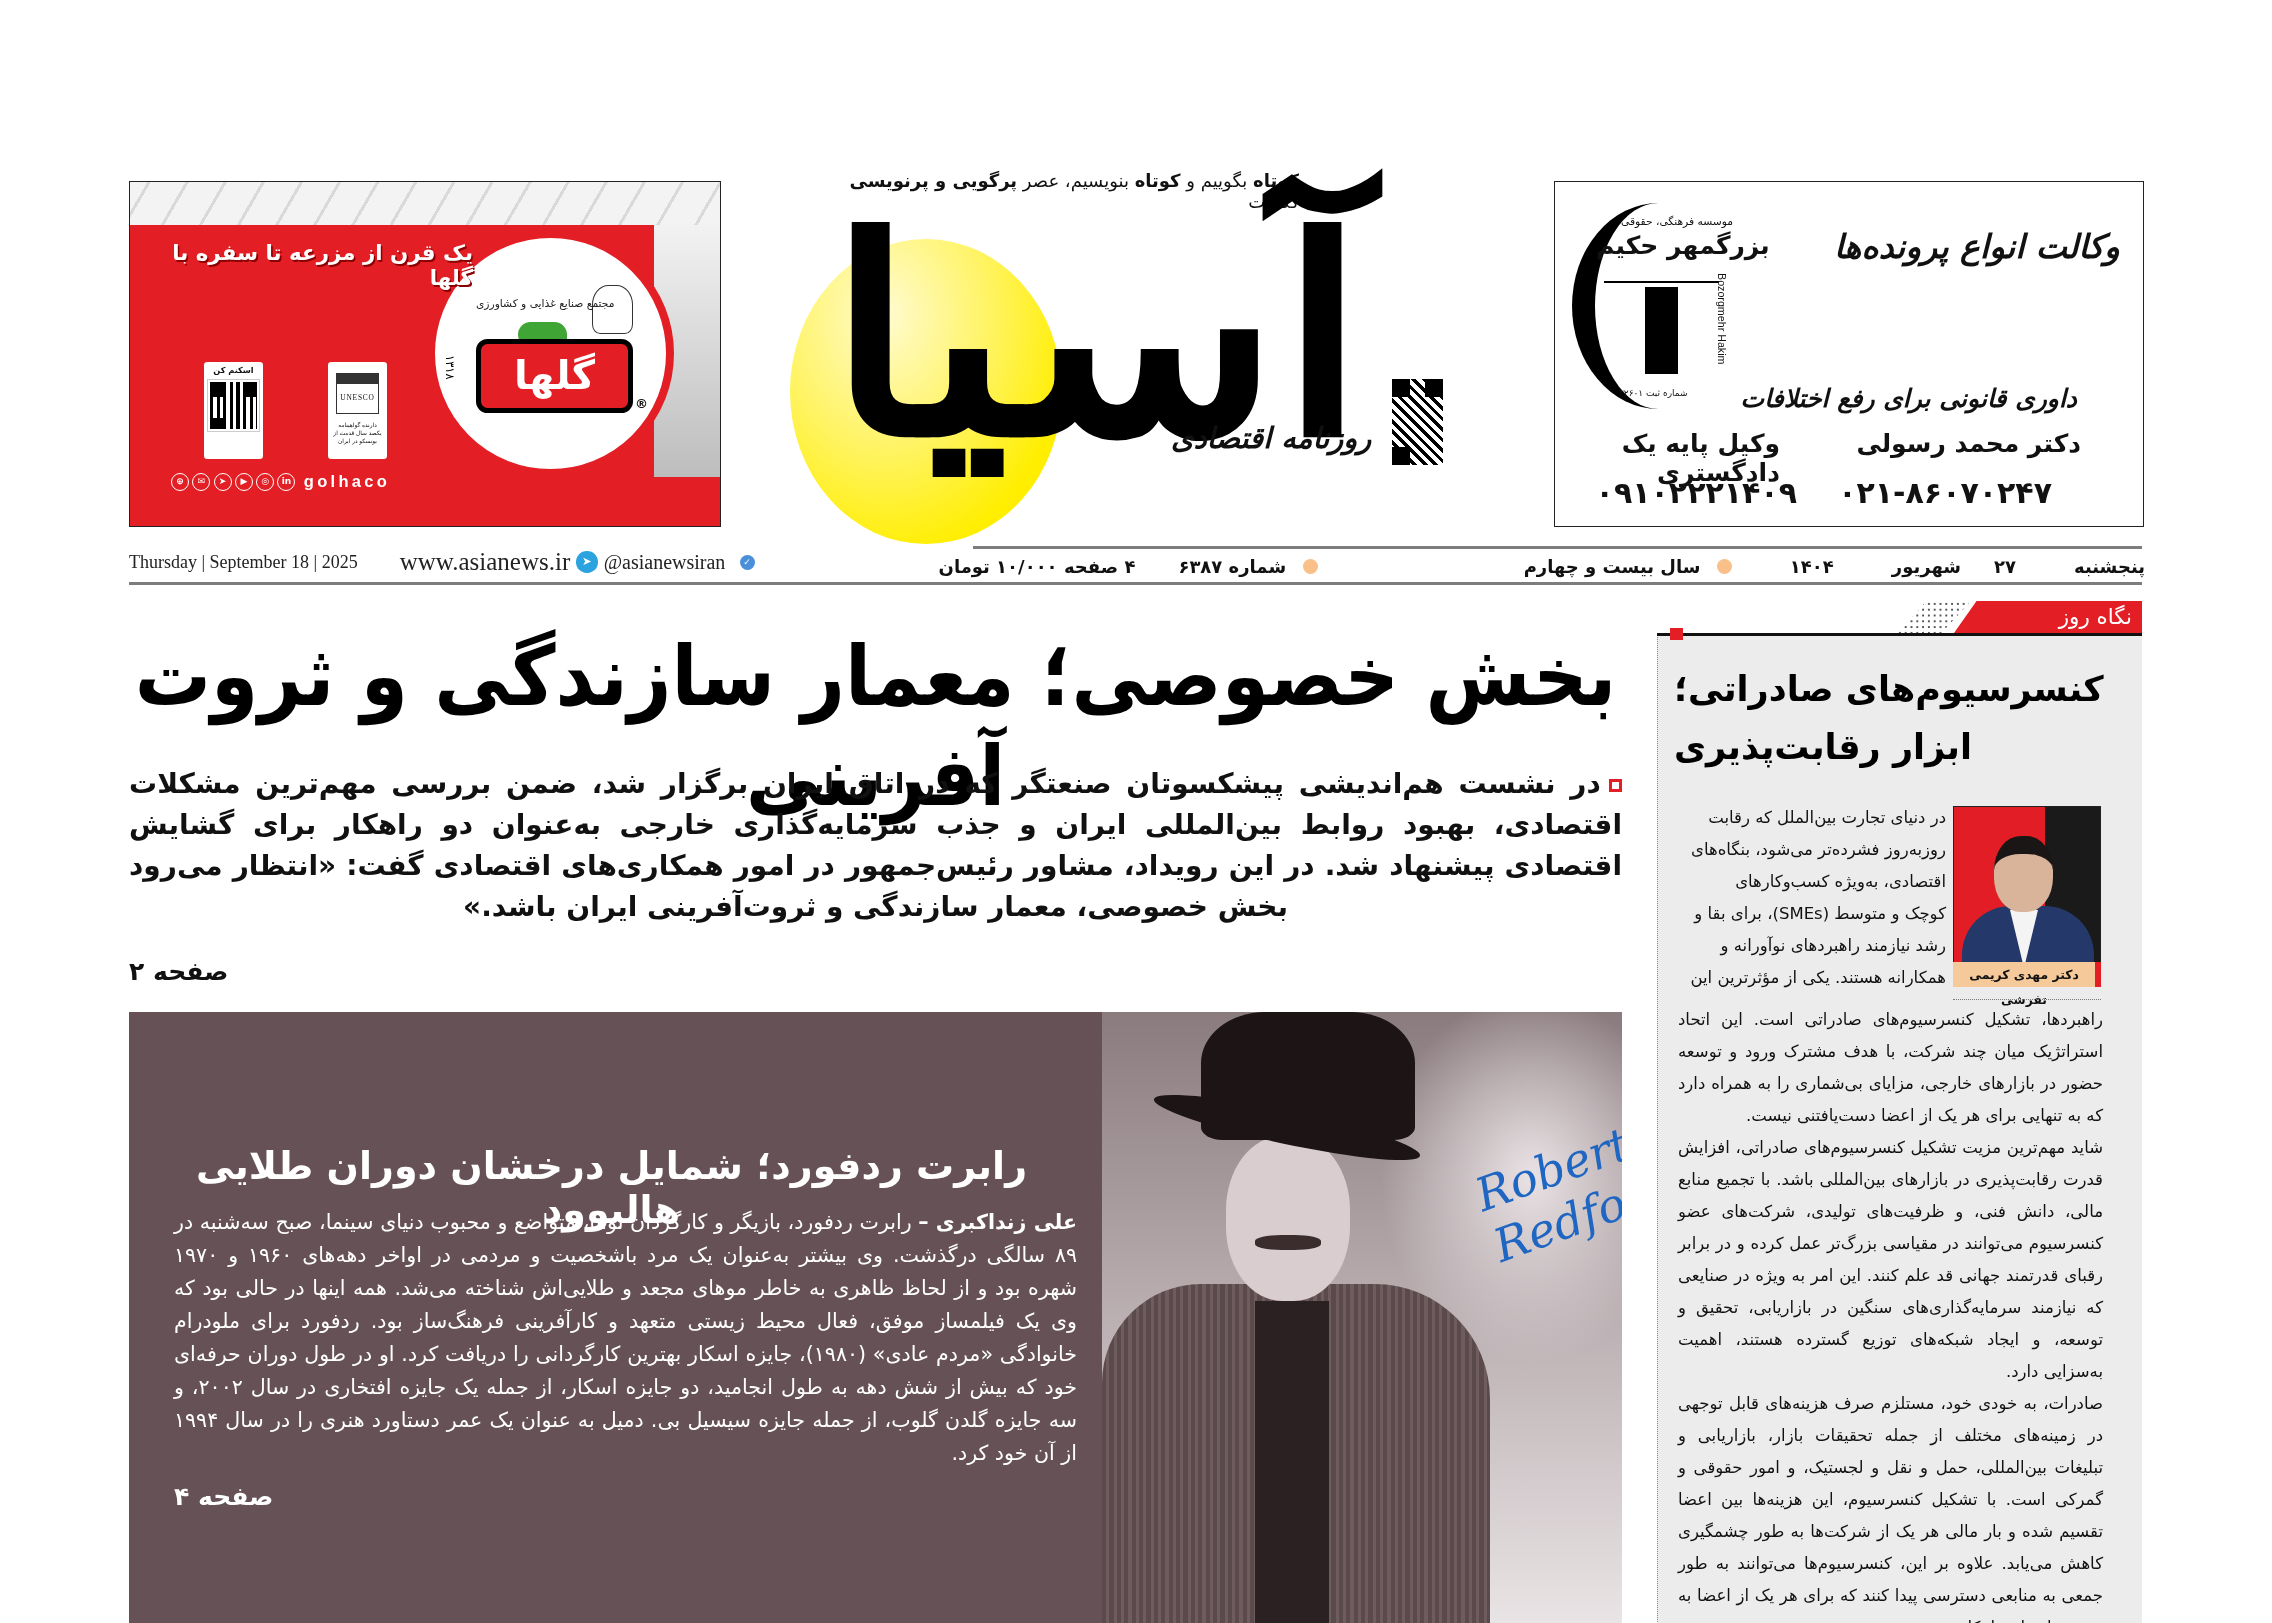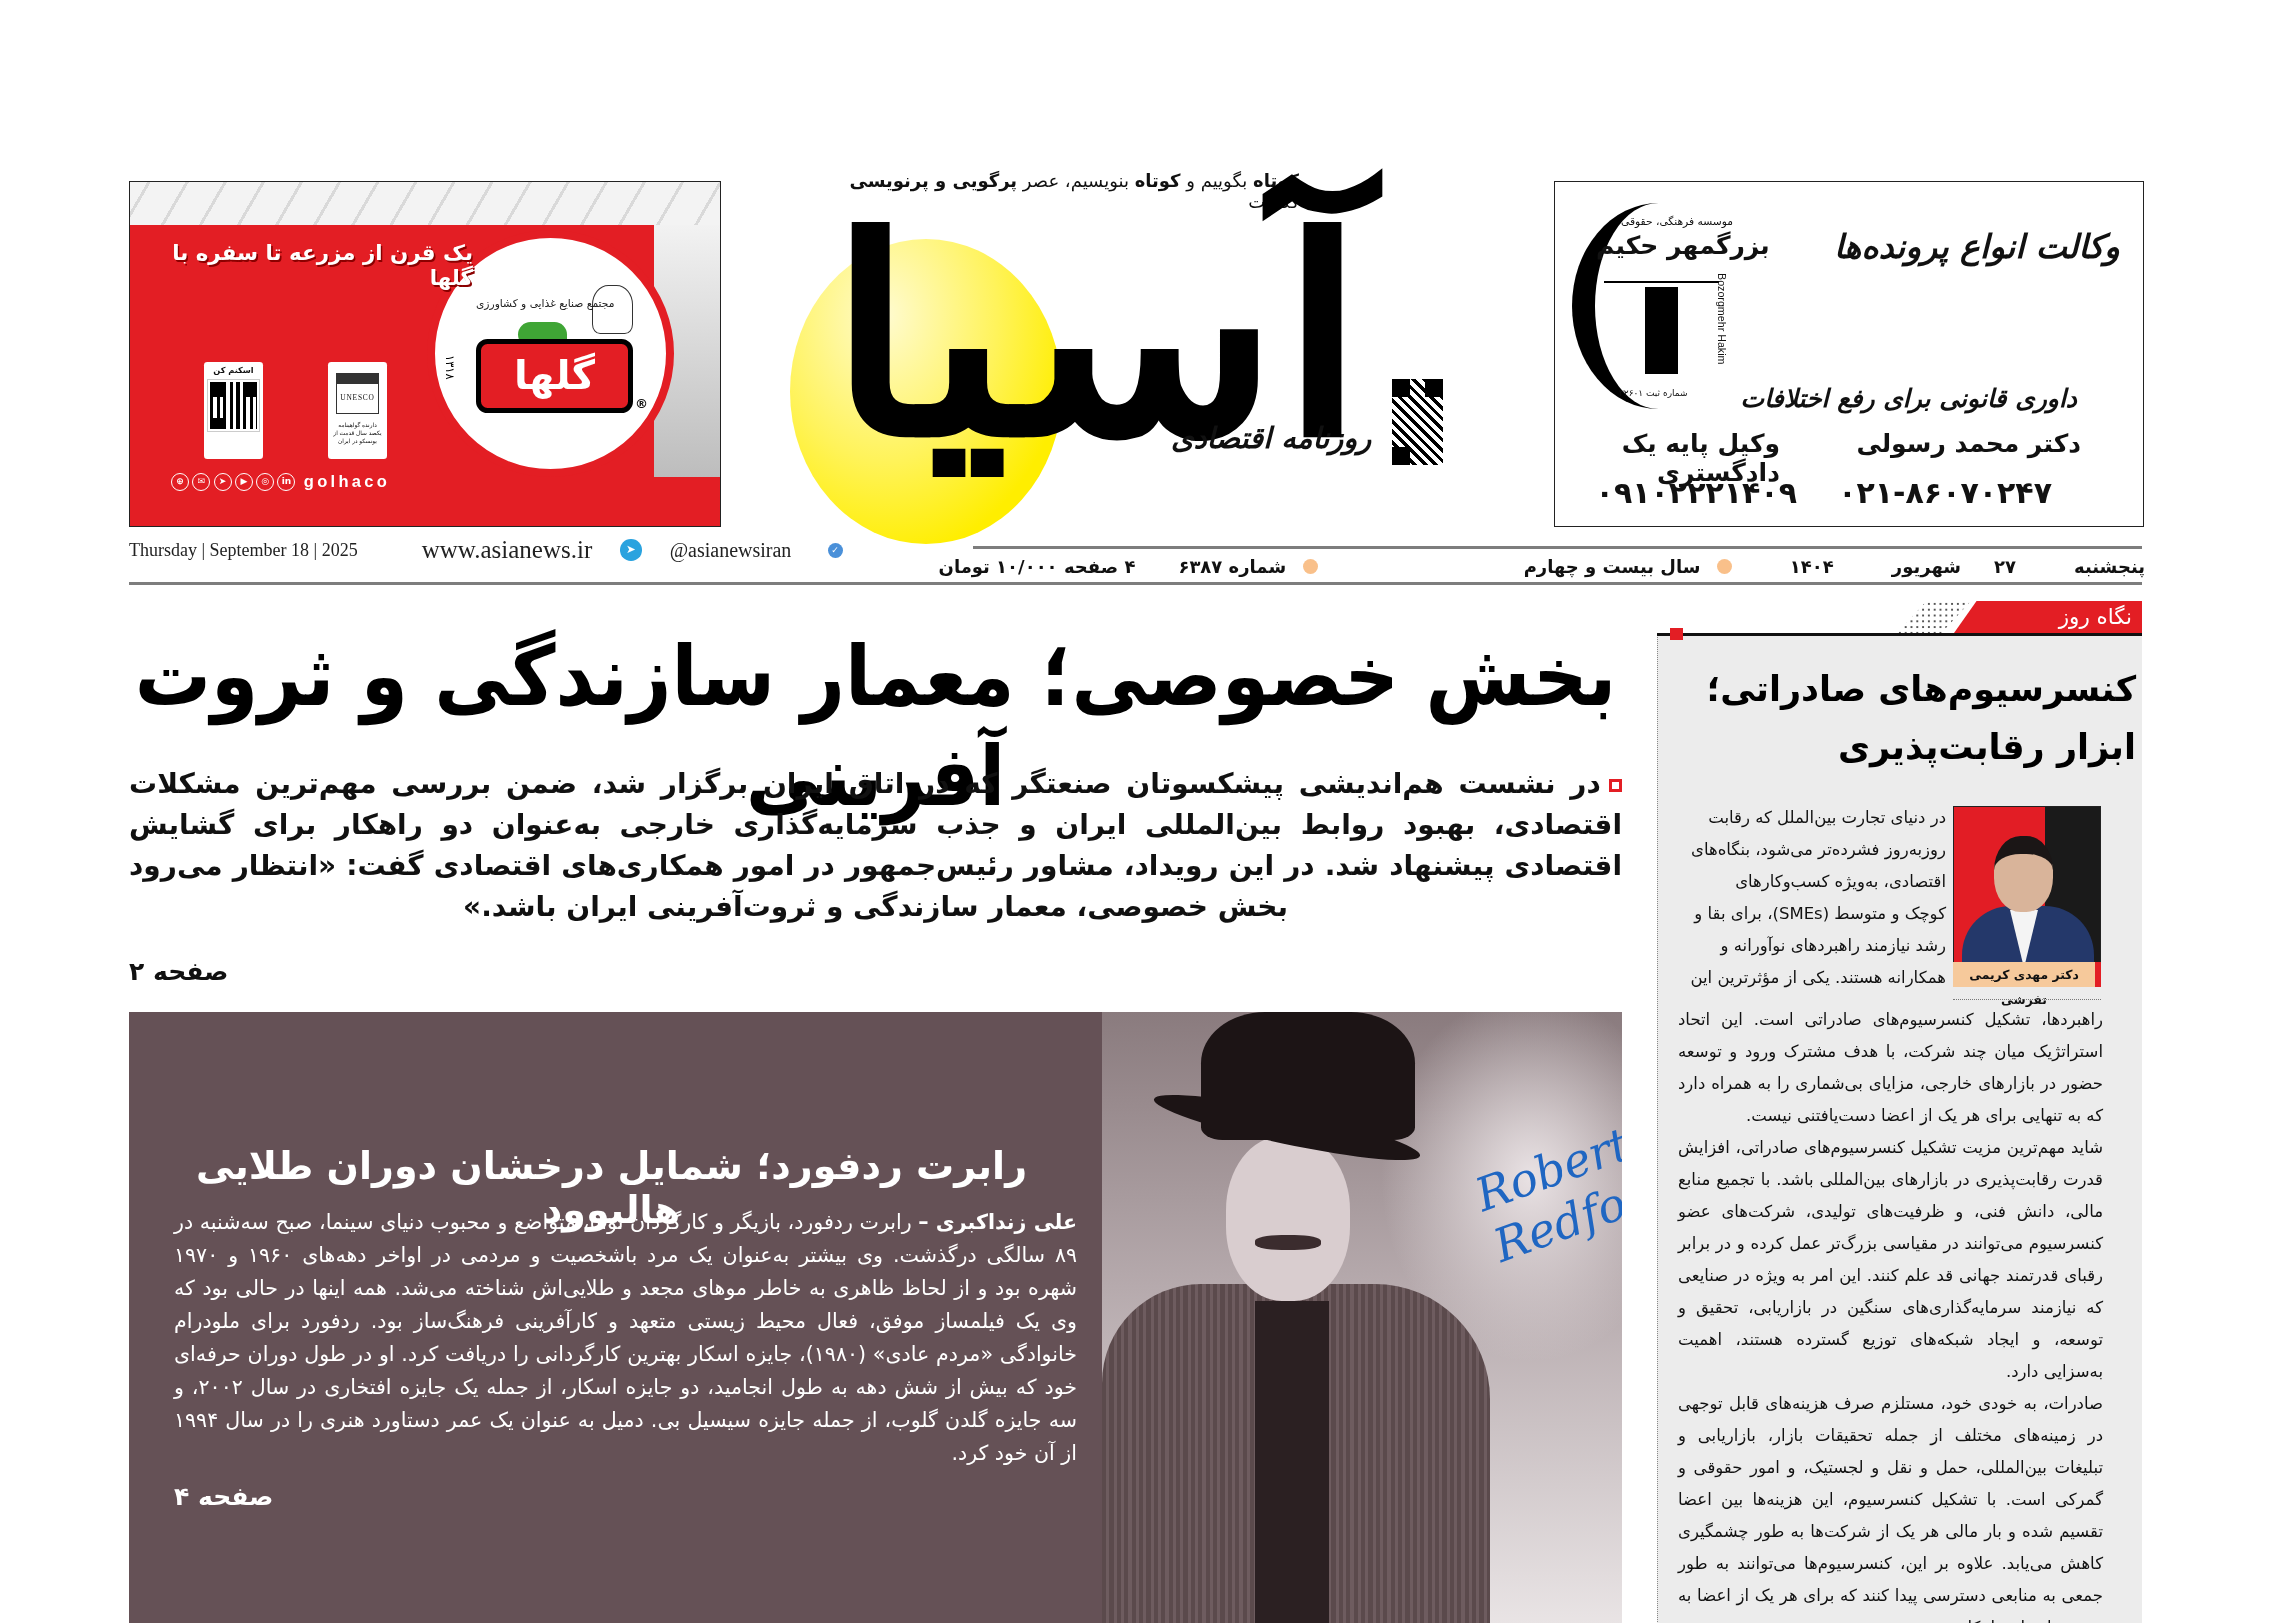--- a/index.html
+++ b/index.html
@@ -144,22 +144,22 @@
   }
   .ad-right .emb-latin {
     position: absolute; left: 161px; top: 91px; font-size: 10.7px; writing-mode: vertical-rl;
     font-family: "Liberation Sans", sans-serif; direction: ltr;
   }
   .ad-right .emb-reg { position: absolute; left: 64px; top: 206px; font-size: 9px; text-align: center; }
 
   
   .rule { position: absolute; height: 2.5px; background: #7d7d7d; }
   .dateline-left {
-    position: absolute; left: 129px; top: 536px; height: 28px; display: flex; align-items: center;
-    gap: 28px; font-family: "Liberation Serif", serif; color: #222;
+    position: absolute; left: 129px; top: 548px; height: 28px; display: flex; align-items: center;
+    gap: 6px; font-family: "Liberation Serif", serif; color: #222;
   }
   .dateline-left .date { font-size: 18px; }
   .dateline-left .url { font-size: 25px; margin-left: 36px; }
   .tg-icon {
     width: 21.4px; height: 21.4px; border-radius: 50%; background: #2aa3df; color: #fff;
     font-size: 11.5px; text-align: center; line-height: 21.4px;
   }
   .dateline-left .handle { font-size: 20px; }
   .verified {
     width: 15px; height: 15px; border-radius: 50%; background: #4a90d9; color: #fff;
@@ -257,21 +257,21 @@
     background: #e31e24; color: #fff; font-size: 21.4px; direction: rtl; text-align: right;
     padding-right: 10px; line-height: 31px;
     clip-path: polygon(12% 0, 100% 0, 100% 100%, 0 100%);
   }
   .kicker-dots {
     position: absolute; left: 1897px; top: 601px; width: 74px; height: 32px;
     background-image: radial-gradient(#555 0.8px, transparent 1.1px); background-size: 5.8px 5.8px;
     clip-path: polygon(40% 0, 100% 0, 60% 100%, 0 100%);
   }
   .sb-title {
-    position: absolute; left: 1674px; top: 660px; width: 462px; direction: rtl; text-align: right;
+    position: absolute; left: 1674px; top: 660px; width: 462px; direction: rtl; text-align: left;
     font-size: 35px; font-weight: bold; line-height: 58px; color: #000;
   }
   .sb-photo {
     position: absolute; left: 1953px; top: 806px; width: 148px; height: 162px;
     border: 1.6px solid #222; background: #e21d25; overflow: hidden;
   }
   .sb-photo .chair { position: absolute; left: 91px; top: 0; width: 58px; height: 162px; background: #1a1a1a; }
   .sb-photo .head {
     position: absolute; left: 40px; top: 29px; width: 59px; height: 76px; background: #d9b49a;
     border-radius: 45%; border-top: 18px solid #1b1616;

